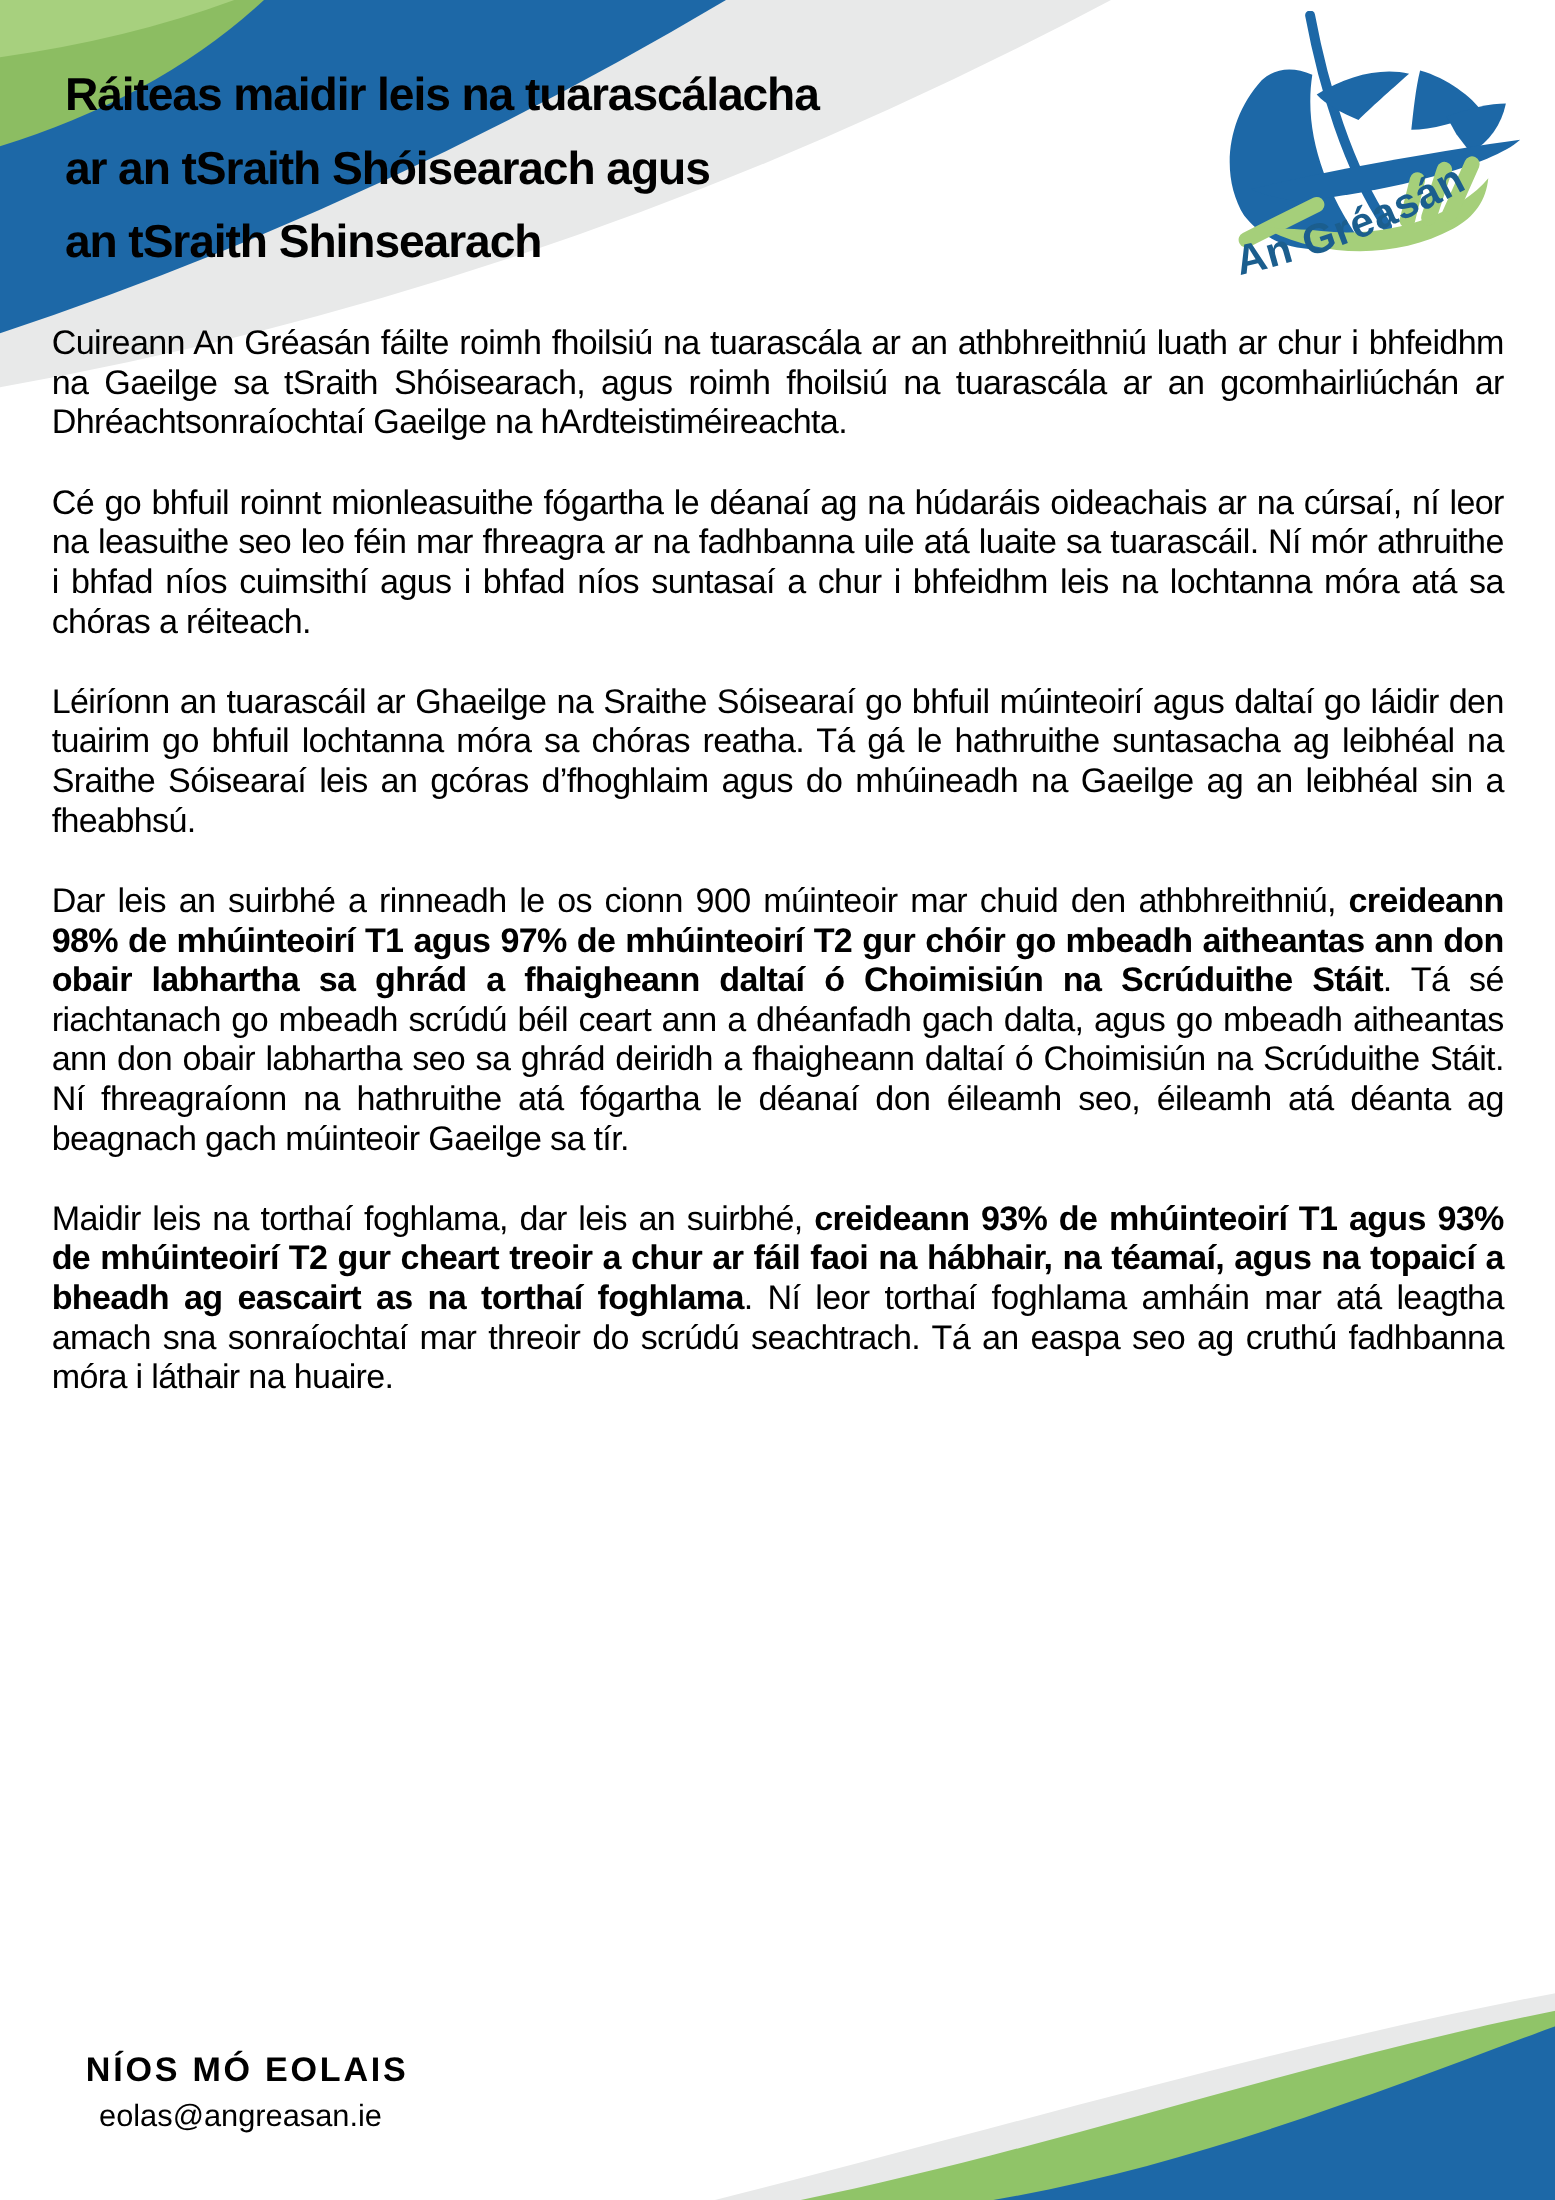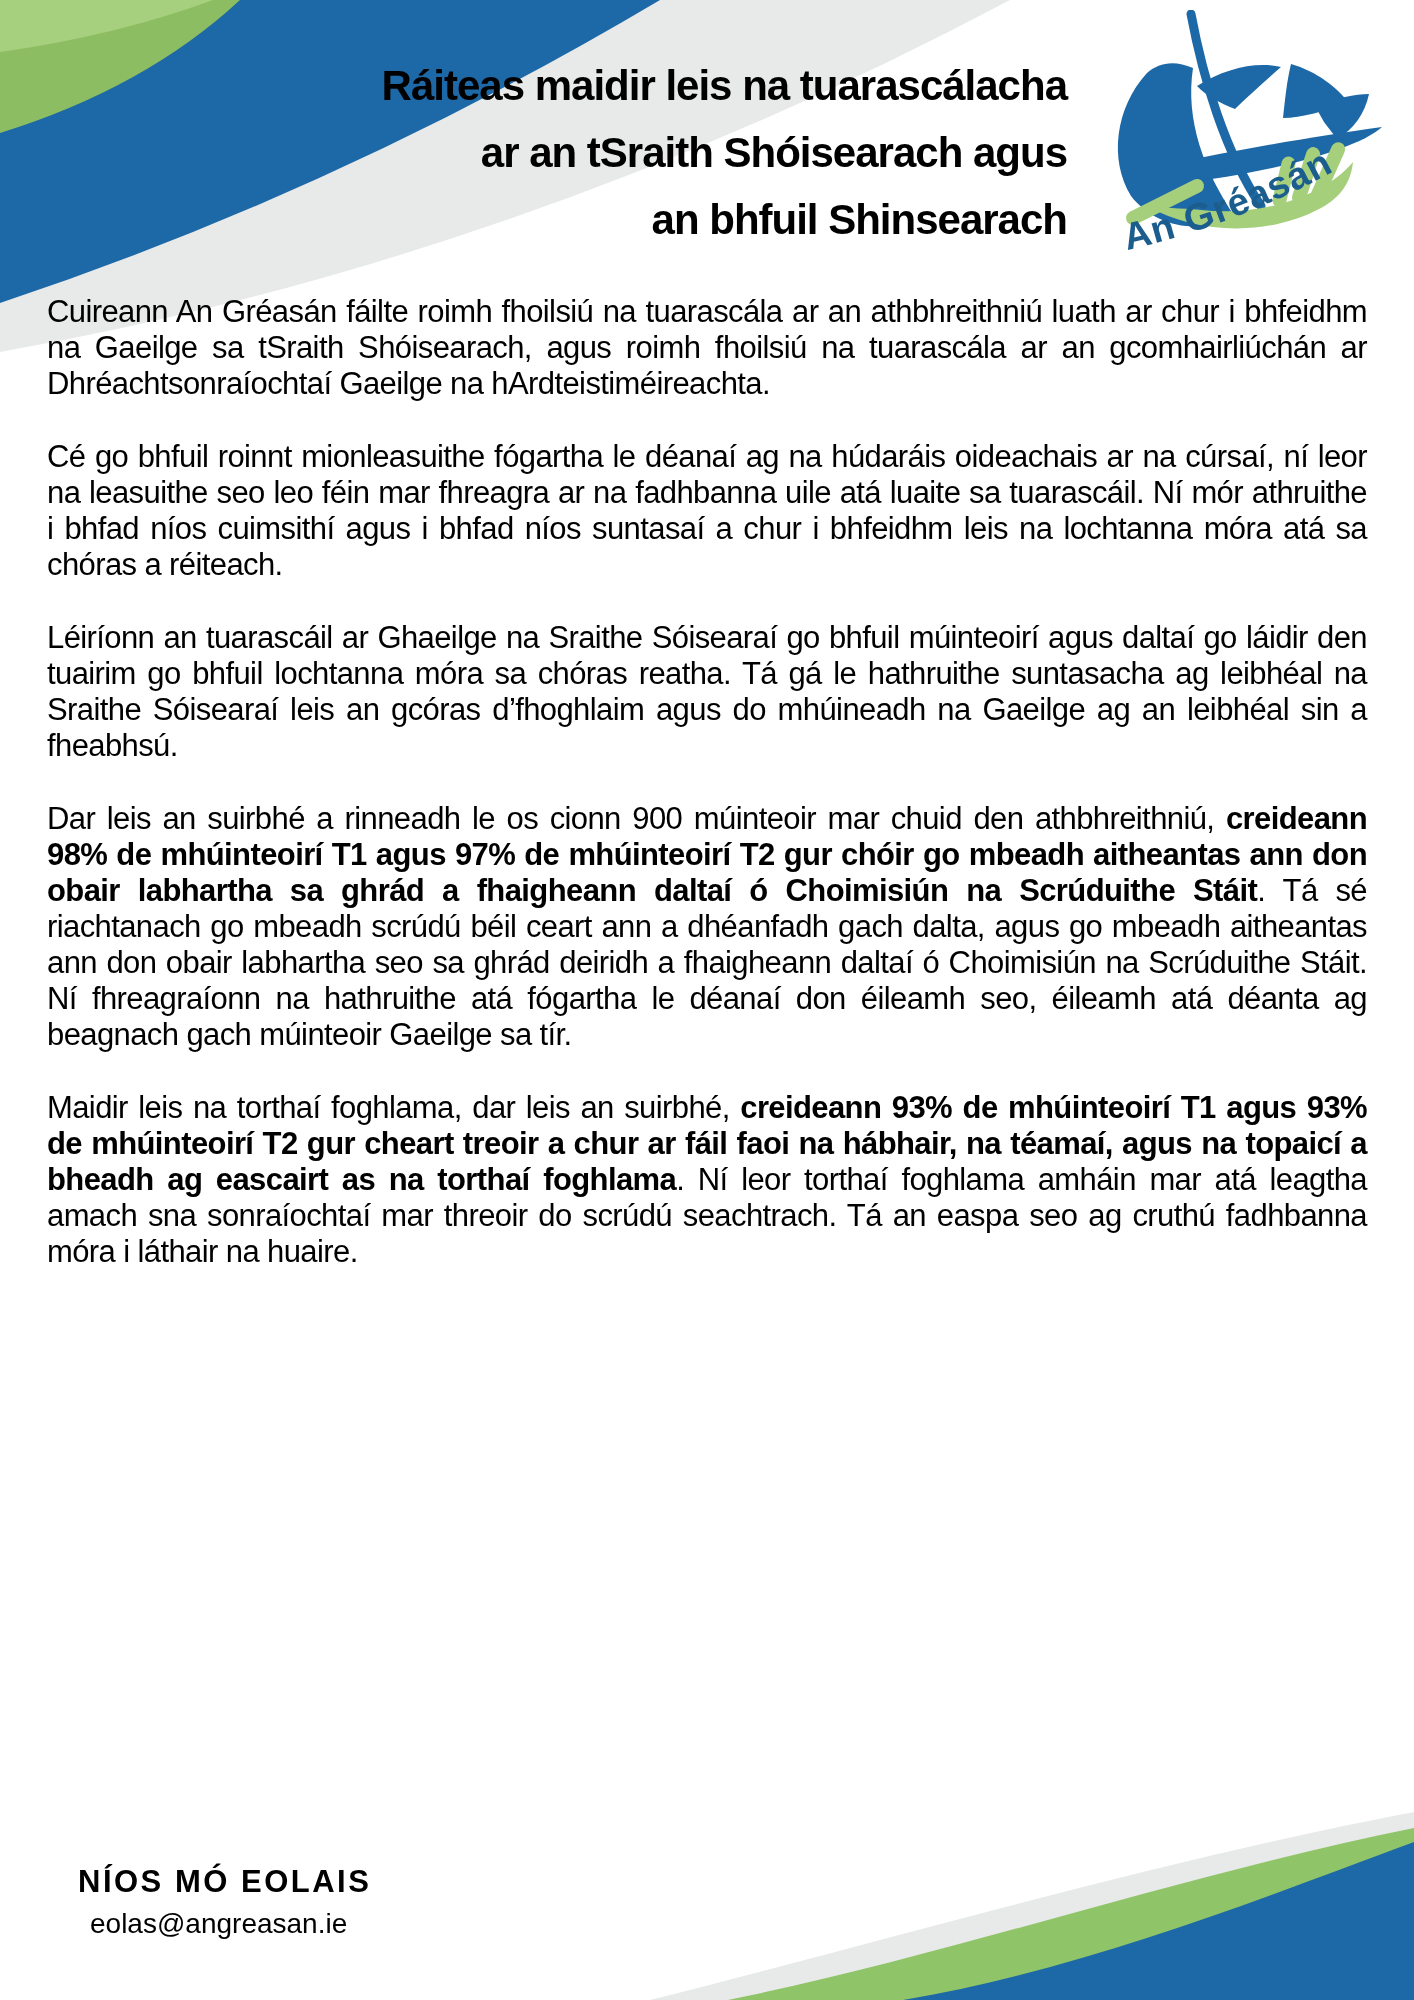--- a/index.html
+++ b/index.html
@@ -17,22 +17,22 @@
   .f-gray{fill:var(--gray,#e8e9e9);}
   .f-blue{fill:var(--blue,#1d68a7);}
   .f-green{fill:var(--green,#8cbd62);}
   .f-green-light{fill:var(--green_light,#a7d07e);}
   .f-logo-green{fill:var(--logo_green,#a5cf7a);}
   .s-blue{stroke:var(--blue,#1d68a7);fill:none;}
   .s-green{stroke:var(--logo_green,#a5cf7a);fill:none;}
 
   
   .title-block{
-    position:absolute;left:47px;top:52px;width:1020px;
-    text-align:right;font-weight:bold;font-size:42px;line-height:67px;
+    position:absolute;left:59px;top:52px;width:1020px;
+    text-align:left;font-weight:bold;font-size:42px;line-height:67px;
     letter-spacing:-1px;
   }
 
   
   .logo{position:absolute;left:1085px;top:10px;width:300px;height:240px;}
   .logo-name-text{
     font-family:"Liberation Sans","DejaVu Sans",sans-serif;
     font-weight:bold;font-size:38px;fill:var(--logo_text,#1b5e8e);letter-spacing:1px;
   }
 
@@ -88,21 +88,21 @@
       <path id="logo-text-arc" d="M42,240 Q162,214 290,138"></path>
     </defs>
     <text class="logo-name-text">
       <textPath href="#logo-text-arc">An Gréasán</textPath>
     </text>
   </svg>
 
   <div class="title-block">
     <div>Ráiteas maidir leis na tuarascálacha</div>
     <div>ar an tSraith Shóisearach agus</div>
-    <div>an bhfuil Shinsearach</div>
+    <div>an tSraith Shinsearach</div>
   </div>
 
   <div class="content">
     <p class="para"><span>Cuireann An Gréasán fáilte roimh fhoilsiú na tuarascála ar an athbhreithniú luath ar chur i bhfeidhm na Gaeilge sa tSraith Shóisearach, agus roimh fhoilsiú na tuarascála ar an gcomhairliúchán ar Dhréachtsonraíochtaí Gaeilge na hArdteistiméireachta.</span></p>
     <p class="para"><span>Cé go bhfuil roinnt mionleasuithe fógartha le déanaí ag na húdaráis oideachais ar na cúrsaí, ní leor na leasuithe seo leo féin mar fhreagra ar na fadhbanna uile atá luaite sa tuarascáil. Ní mór athruithe i bhfad níos cuimsithí agus i bhfad níos suntasaí a chur i bhfeidhm leis na lochtanna móra atá sa chóras a réiteach.</span></p>
     <p class="para"><span>Léiríonn an tuarascáil ar Ghaeilge na Sraithe Sóisearaí go bhfuil múinteoirí agus daltaí go láidir den tuairim go bhfuil lochtanna móra sa chóras reatha. Tá gá le hathruithe suntasacha ag leibhéal na Sraithe Sóisearaí leis an gcóras d’fhoghlaim agus do mhúineadh na Gaeilge ag an leibhéal sin a fheabhsú.</span></p>
     <p class="para"><span>Dar leis an suirbhé a rinneadh le os cionn 900 múinteoir mar chuid den athbhreithniú, </span><span class="b">creideann 98% de mhúinteoirí T1 agus 97% de mhúinteoirí T2 gur chóir go mbeadh aitheantas ann don obair labhartha sa ghrád a fhaigheann daltaí ó Choimisiún na Scrúduithe Stáit</span><span>. Tá sé riachtanach go mbeadh scrúdú béil ceart ann a dhéanfadh gach dalta, agus go mbeadh aitheantas ann don obair labhartha seo sa ghrád deiridh a fhaigheann daltaí ó Choimisiún na Scrúduithe Stáit. Ní fhreagraíonn na hathruithe atá fógartha le déanaí don éileamh seo, éileamh atá déanta ag beagnach gach múinteoir Gaeilge sa tír.</span></p>
     <p class="para"><span>Maidir leis na torthaí foghlama, dar leis an suirbhé, </span><span class="b">creideann 93% de mhúinteoirí T1 agus 93% de mhúinteoirí T2 gur cheart treoir a chur ar fáil faoi na hábhair, na téamaí, agus na topaicí a bheadh ag eascairt as na torthaí foghlama</span><span>. Ní leor torthaí foghlama amháin mar atá leagtha amach sna sonraíochtaí mar threoir do scrúdú seachtrach. Tá an easpa seo ag cruthú fadhbanna móra i láthair na huaire.</span></p>
   </div>
 

